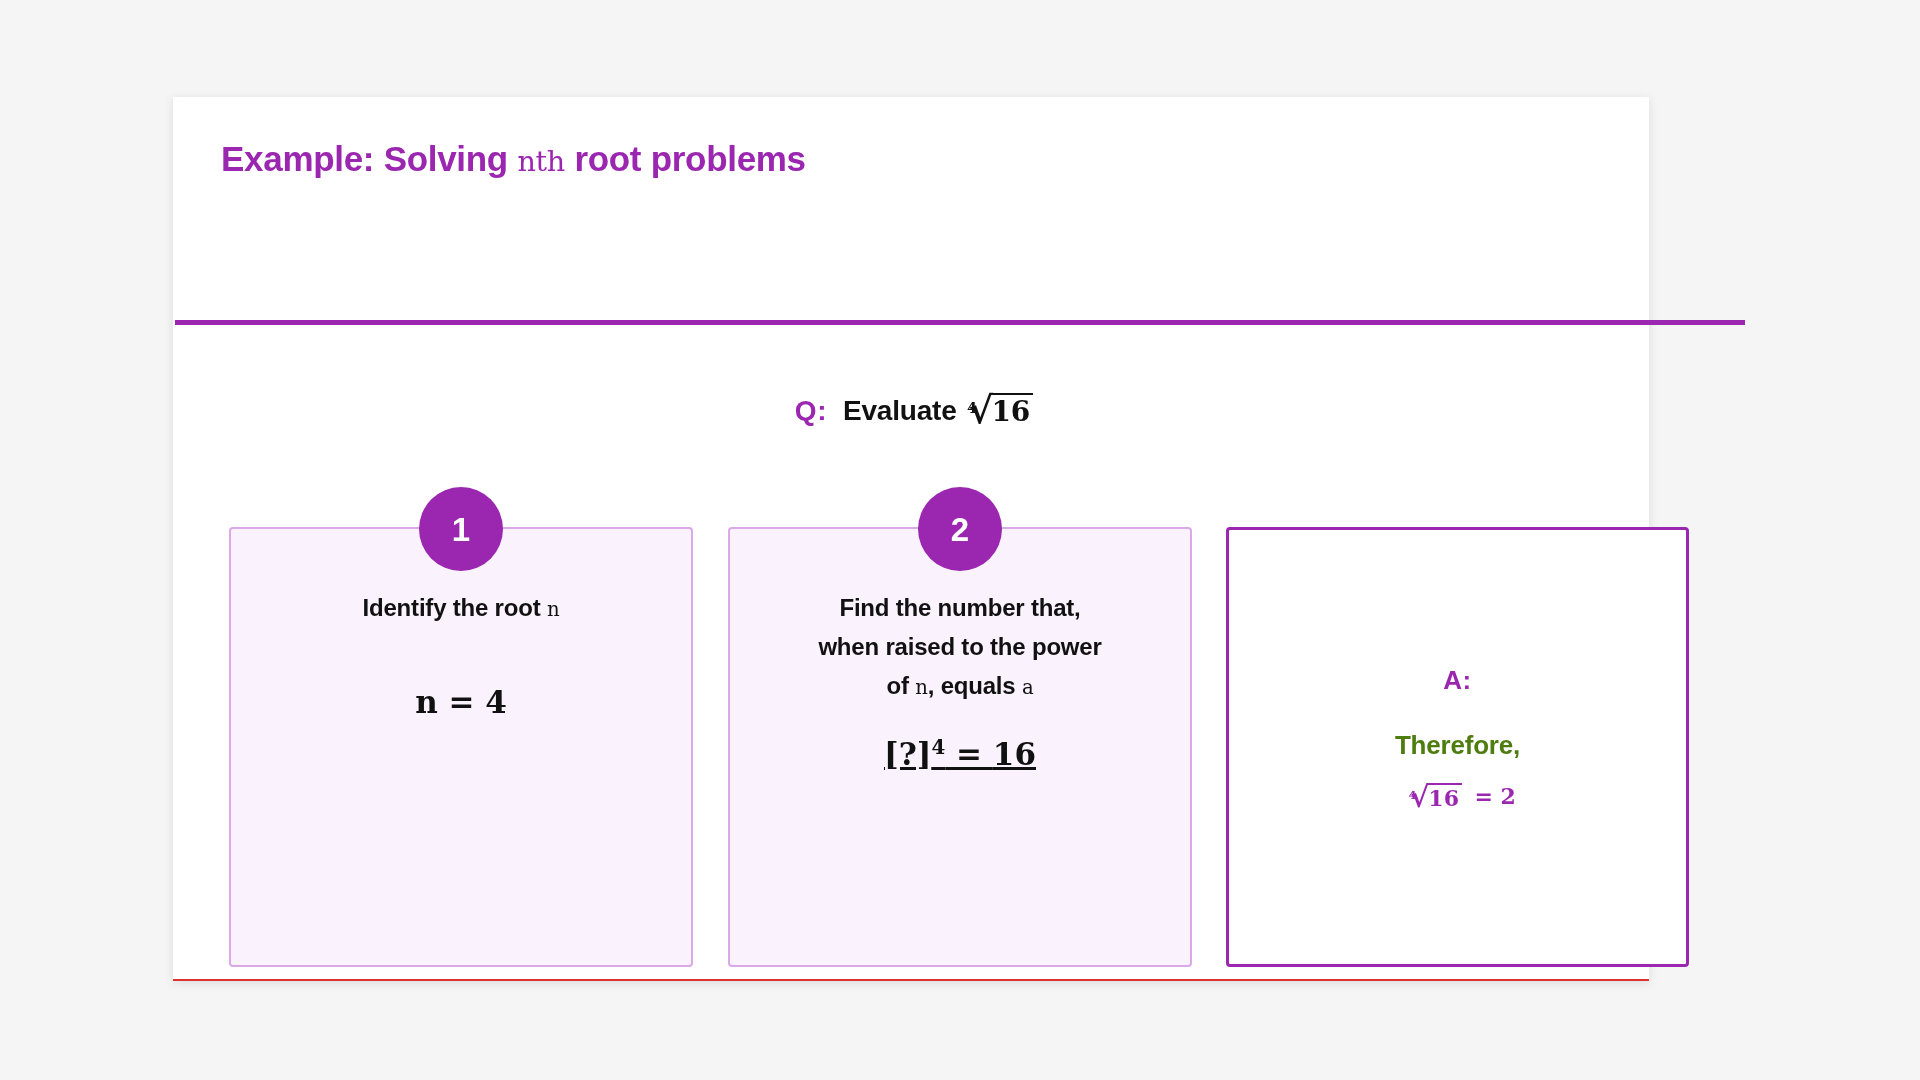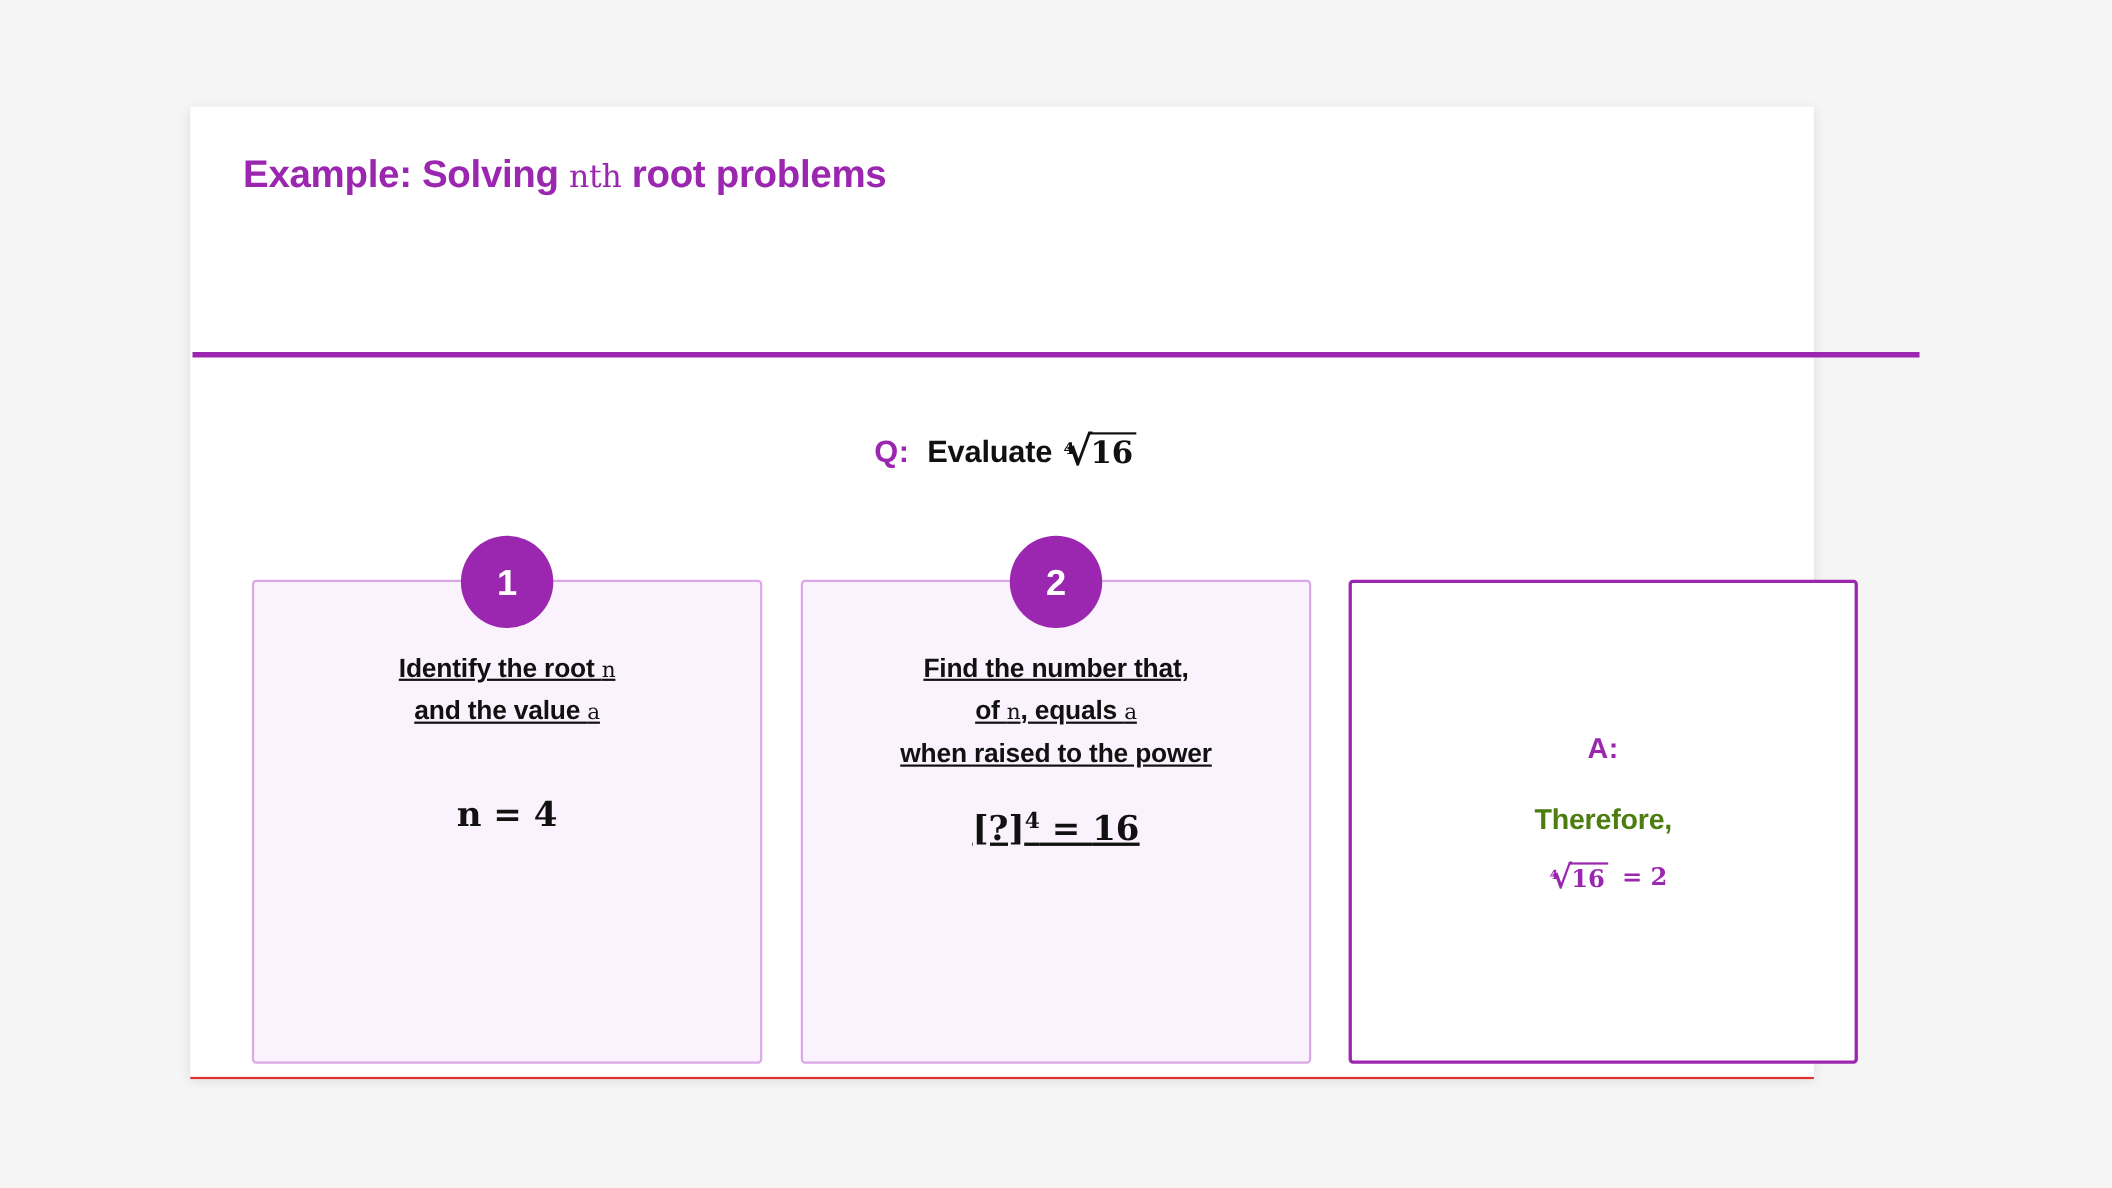--- a/index.html
+++ b/index.html
@@ -165,21 +165,20 @@
     padding: 60px 26px 0 26px;
     box-sizing: border-box;
     text-align: center;
   }
   .card-desc {
     font-size: 24px;
     font-weight: bold;
     color: #111111;
     line-height: 1.62;
     letter-spacing: -0.2px;
-    text-decoration: underline;
   }
   .card-math {
     font-family: "DejaVu Serif", "Liberation Serif", serif;
     font-weight: bold;
     font-size: 31px;
     color: #111111;
     line-height: 1.6;
   }
   .math-block-1 { margin-top: 50px; }
   .math-block-2 { margin-top: 24px; text-decoration: underline; }
@@ -249,35 +248,34 @@
     <span class="q-label">Q:</span><span class="q-text">Evaluate</span><span class="radical q-text"><span class="rdx">4</span><span class="rsign">√</span><span class="rrad">16</span></span>
   </div>
 
   <div class="cards">
 
     <div class="card step card-1">
       <div class="badge">1</div>
       <div class="card-body">
         <div class="card-desc">
           <div><span>Identify the root </span><span class="mathvar">n</span></div>
-          <div><span>and the value </span><span class="mathvar">a</span></div>
         </div>
         <div class="card-math math-block-1">
           <div class="math-line"><span>n</span><span> = </span><span>4</span></div>
         </div>
       </div>
     </div>
 
     <div class="card step card-2">
       <div class="badge">2</div>
       <div class="card-body">
         <div class="card-desc">
           <div>Find the number that,</div>
+          <div>when raised to the power</div>
           <div><span>of </span><span class="mathvar">n</span><span>, equals </span><span class="mathvar">a</span></div>
-          <div>when raised to the power</div>
         </div>
         <div class="card-math math-block-2">
           <div class="math-line"><span>[?]</span><span class="sup">4</span><span> = </span><span>16</span></div>
         </div>
       </div>
     </div>
 
     <div class="card answer card-3">
       <div class="answer-body">
         <div class="a-label">A:</div>

